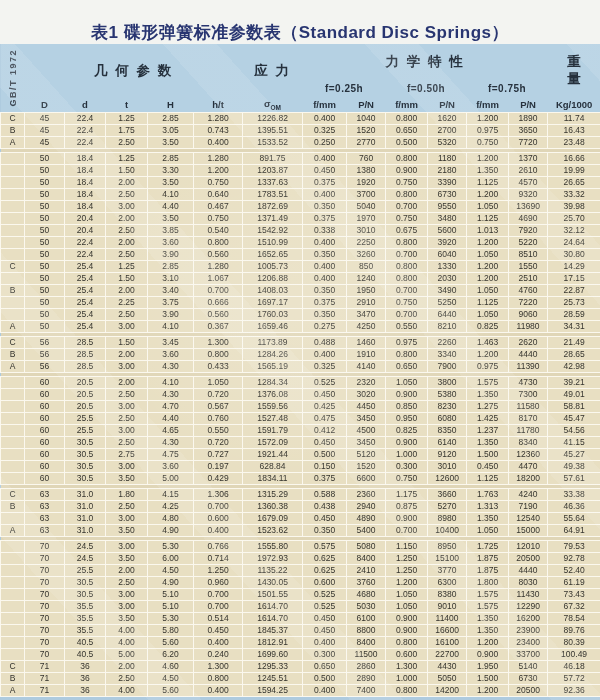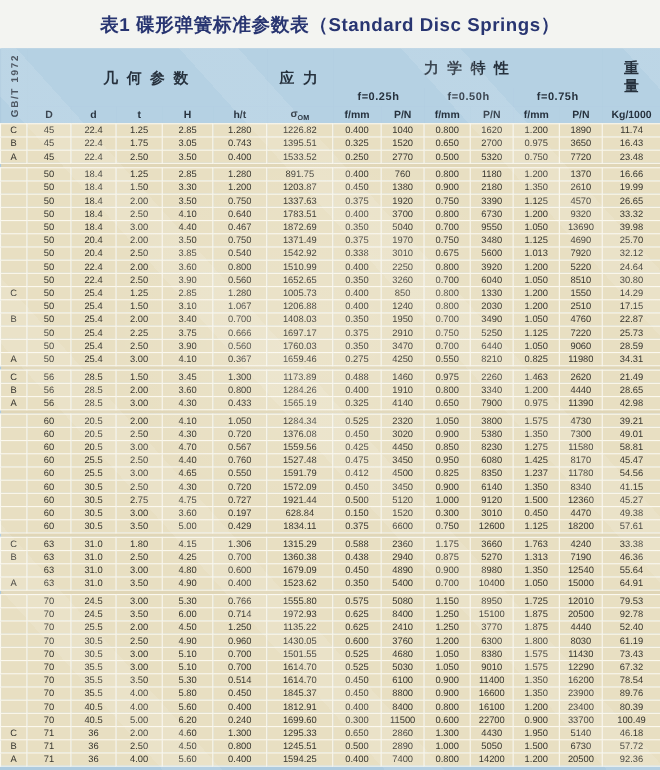--- a/index.html
+++ b/index.html
@@ -14,21 +14,21 @@
   *{box-sizing:border-box;}
   html,body{margin:0;padding:0;}
   body{
     width:600px;height:700px;overflow:hidden;position:relative;
     background:var(--page-blue);
     font-family:"Liberation Sans",sans-serif;
     color:var(--ink);
   }
   .title-bar{
     height:44px;background:#f3f4f1;
-    display:flex;align-items:center;justify-content:center;
+    display:flex;align-items:flex-end;justify-content:center;
     font-weight:bold;font-size:17px;color:var(--title-navy);
     letter-spacing:.5px;
   }
   table{
     border-collapse:collapse;table-layout:fixed;width:600px;
   }
   col.c-letter{width:24px}
   col.c-D{width:40px} col.c-d{width:41px} col.c-t{width:42px}
   col.c-H{width:46px} col.c-ht{width:49px} col.c-sigma{width:60px}
   col.c-f{width:44px} col.c-P{width:39px}

